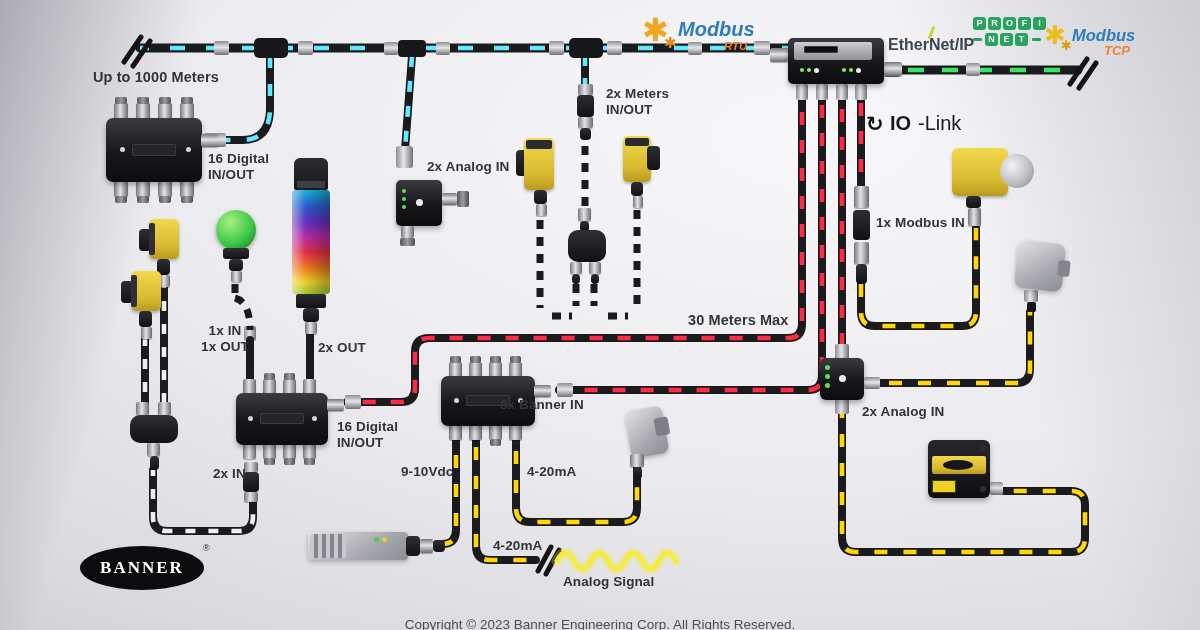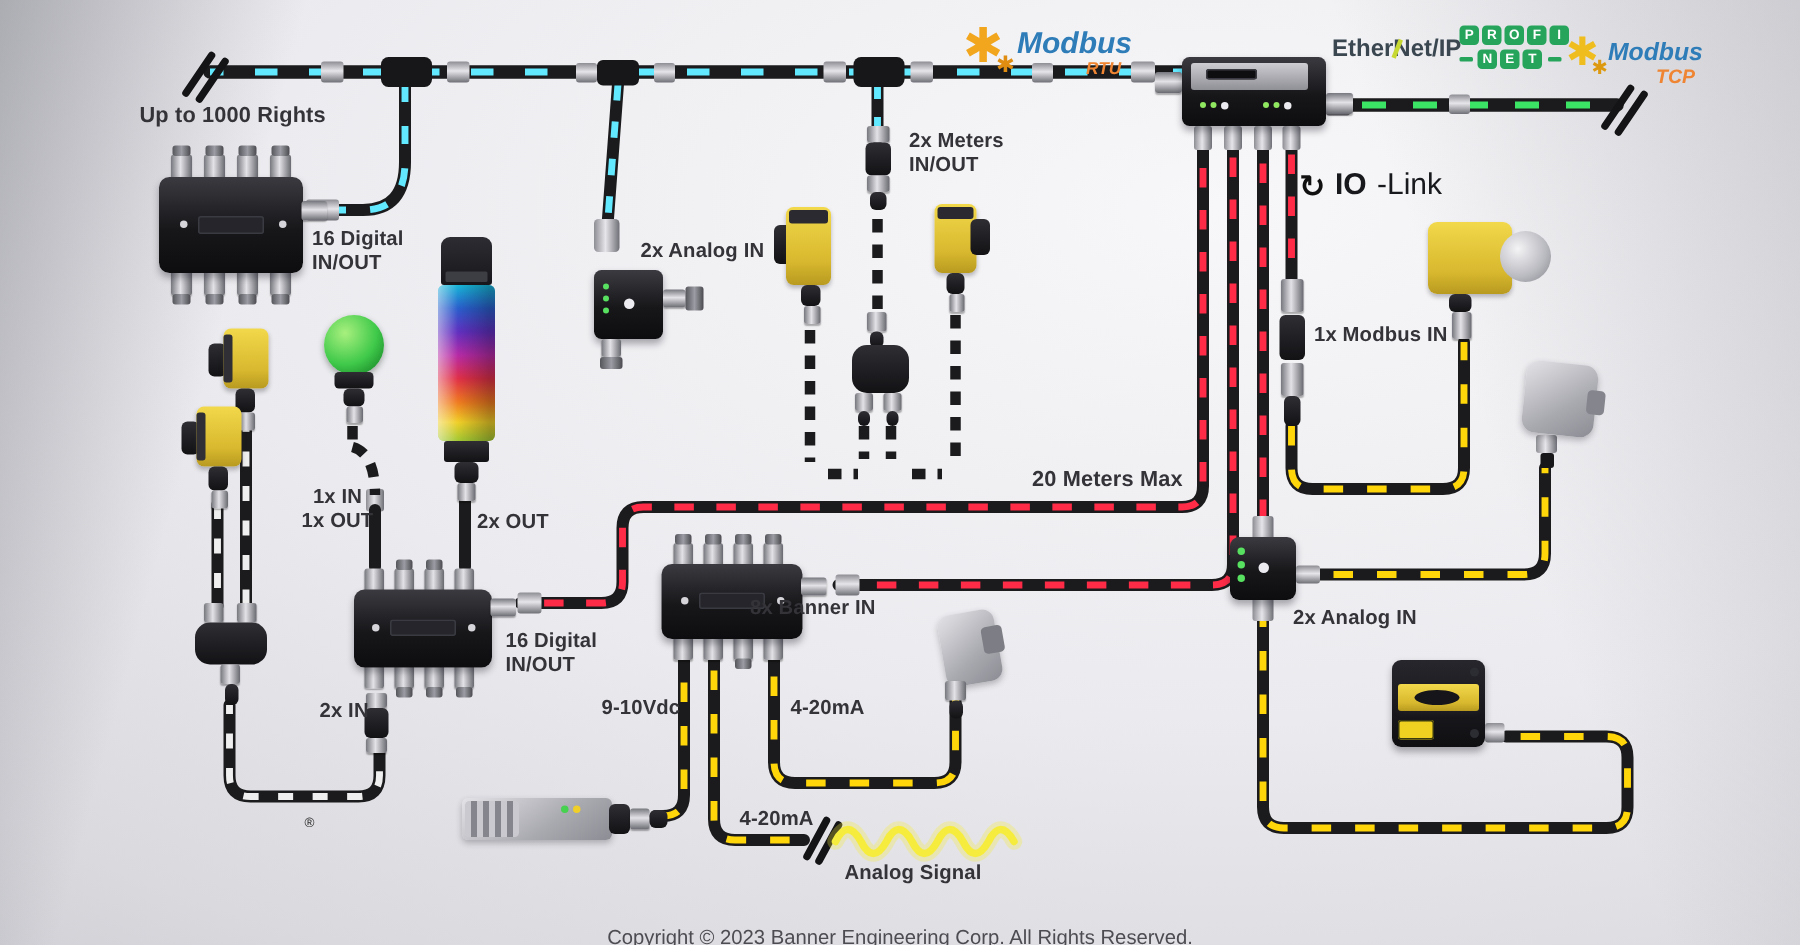--- a/index.html
+++ b/index.html
@@ -389,50 +389,50 @@
   <div class="dev" style="left:928px;top:440px;width:62px;height:58px">
     <div class="hubbody" style="border-radius:6px;background:linear-gradient(180deg,#26262c,#0f0f12)"></div>
     <div class="ylw" style="left:4px;top:16px;width:54px;height:18px;border-radius:2px">
       <div style="position:absolute;left:11px;top:4px;width:30px;height:10px;background:#15151a;border-radius:50%"></div>
     </div>
     <div style="position:absolute;left:4px;top:40px;width:24px;height:13px;background:#f0d020;border-radius:2px;box-shadow:inset 0 0 0 1px #3a3a10"></div>
     <div class="led" style="left:52px;top:5px;width:6px;height:6px;background:#2c2c33"></div>
     <div class="led" style="left:52px;top:46px;width:6px;height:6px;background:#2c2c33"></div>
   </div>
 
-  <div class="lbl lbl-lg" style="left:93px;top:69px">Up to 1000 Rights</div>
+  <div class="lbl lbl-lg" style="left:93px;top:69px">Up to 1000 Meters</div>
   <div class="lbl" style="left:208px;top:151px">16 Digital
 IN/OUT</div>
   <div class="lbl" style="left:427px;top:159px">2x Analog IN</div>
   <div class="lbl" style="left:606px;top:86px">2x Meters
 IN/OUT</div>
   <div class="lbl" style="left:200px;top:323px;width:50px;text-align:center">1x IN
 1x OUT</div>
   <div class="lbl" style="left:318px;top:340px">2x OUT</div>
   <div class="lbl" style="left:337px;top:419px">16 Digital
 IN/OUT</div>
   <div class="lbl" style="left:213px;top:466px">2x IN</div>
   <div class="lbl" style="left:500px;top:397px">8x Banner IN</div>
-  <div class="lbl lbl-lg" style="left:688px;top:312px">20 Meters Max</div>
+  <div class="lbl lbl-lg" style="left:688px;top:312px">30 Meters Max</div>
   <div class="lbl" style="left:401px;top:464px">9-10Vdc</div>
   <div class="lbl" style="left:527px;top:464px">4-20mA</div>
   <div class="lbl" style="left:493px;top:538px">4-20mA</div>
   <div class="lbl" style="left:563px;top:574px">Analog Signal</div>
   <div class="lbl" style="left:876px;top:215px">1x Modbus IN</div>
   <div class="lbl" style="left:862px;top:404px">2x Analog IN</div>
 
   <div class="logo" style="left:640px;top:12px;width:130px;height:46px">
     <span class="gear" style="left:2px;top:2px;font-size:32px;color:#f2a61e">✱</span>
     <span class="gear" style="left:24px;top:24px;font-size:15px;color:#e08d12">✱</span>
     <span class="mbname" style="left:38px;top:6px;font-size:20px">Modbus</span>
     <span class="mbsub" style="left:84px;top:28px;font-size:11.5px">RTU</span>
   </div>
 
   <div class="logo" style="left:888px;top:24px;width:110px;height:22px">
-    <span style="position:absolute;left:0;top:0;font:800 16px 'Liberation Sans',sans-serif;color:#3a4650">EtherNet/IP</span>
+    <span style="position:absolute;left:0;top:12px;font:800 16px 'Liberation Sans',sans-serif;color:#3a4650">EtherNet/IP</span>
     <span style="position:absolute;left:42px;top:2px;width:3px;height:13px;background:#c8d832;transform:rotate(22deg)"></span>
   </div>
 
   <div class="logo" style="left:973px;top:17px;width:80px;height:34px">
     <span class="ptile" style="left:0;top:0">P</span>
     <span class="ptile" style="left:15px;top:0">R</span>
     <span class="ptile" style="left:30px;top:0">O</span>
     <span class="ptile" style="left:45px;top:0">F</span>
     <span class="ptile" style="left:60px;top:0">I</span>
     <span class="pdash" style="left:0;top:21px;width:9px"></span>
@@ -449,17 +449,20 @@
     <span class="mbsub" style="left:60px;top:25px;font-size:13px">TCP</span>
   </div>
 
   <div class="logo" style="left:866px;top:110px;width:110px;height:28px">
     <span style="position:absolute;left:0;top:2px;font:700 21px 'DejaVu Sans',sans-serif;color:#111">↻</span>
     <span style="position:absolute;left:24px;top:2px;font:800 20px 'Liberation Sans',sans-serif;color:#17191c">IO</span>
     <span style="position:absolute;left:52px;top:2px;font:400 20px 'Liberation Sans',sans-serif;color:#17191c">-Link</span>
   </div>
 
   <div class="logo" style="left:80px;top:546px;width:130px;height:48px">
+    <div style="position:absolute;left:0;top:0;width:124px;height:44px;background:#0c0c0e;border-radius:50%;display:flex;align-items:center;justify-content:center">
+      <span style="font:700 17px 'Liberation Serif',serif;color:#fff;letter-spacing:2px">BANNER</span>
+    </div>
     <span style="position:absolute;left:123px;top:-3px;font-size:9px;color:#2a2a2a">®</span>
   </div>
 
   <div class="copy">Copyright © 2023 Banner Engineering Corp. All Rights Reserved.</div>
 </div>
 
 </body></html>

